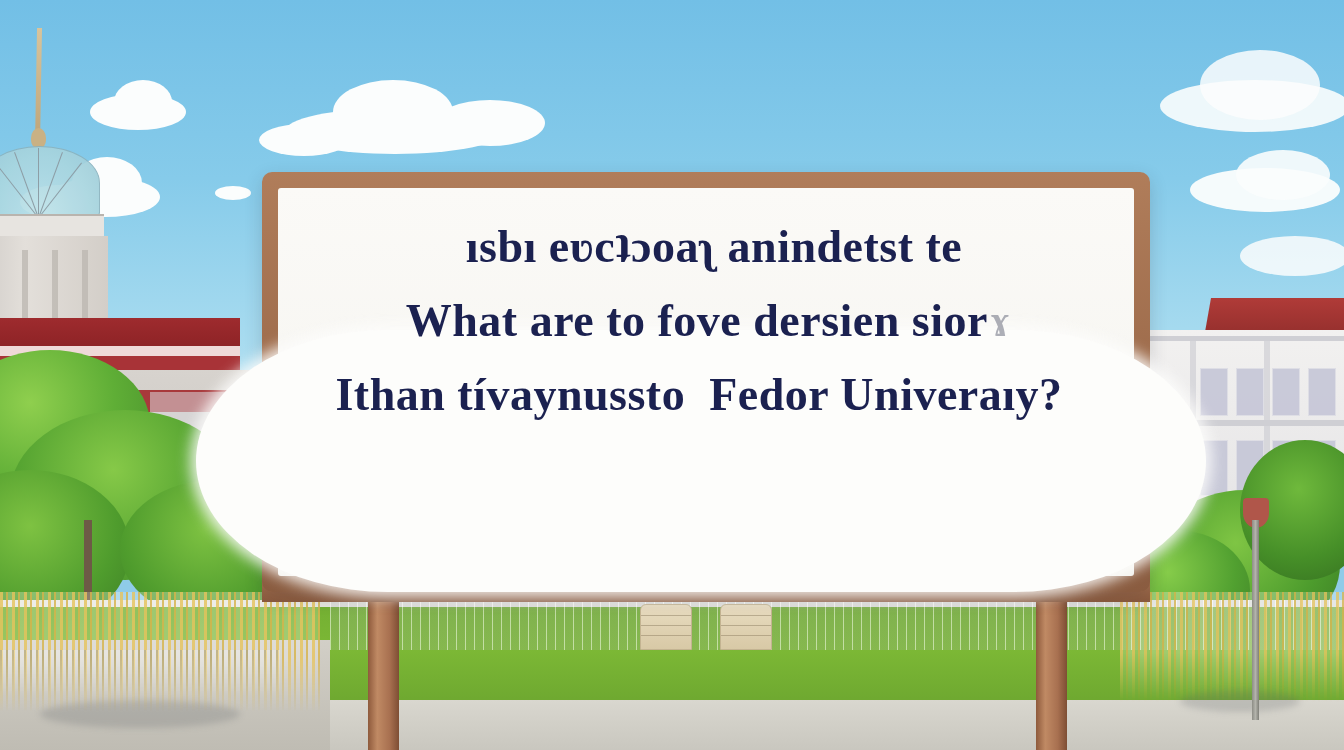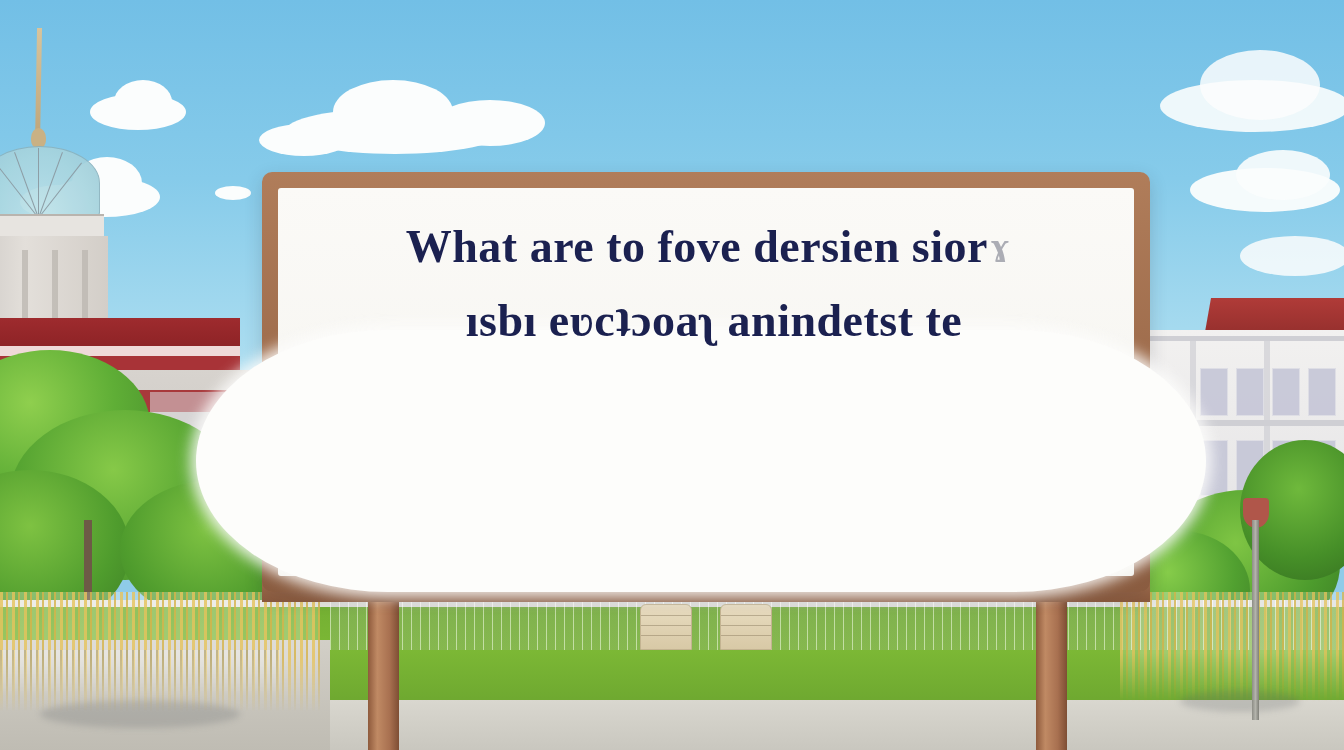--- a/index.html
+++ b/index.html
@@ -468,19 +468,22 @@
   <div class="post" style="left:1036px;"></div>
   <div class="sign-crossbar"></div>
 
   <div class="sign-frame">
     <div class="sign-face"></div>
   </div>
 
   <div class="blob"></div>
 
   <div class="sign-text">
+    <div class="line line-2">ısbı eʋcʇɔoaʅ anindetst te</div>
     <div class="line line-1">
       <span>What are to fove dersien sior</span><span class="smudge">ɤ</span>
     </div>
-    <div class="line line-2">ısbı eʋcʇɔoaʅ anindetst te</div>
+    <div class="line line-3">
+      <span>Ithan tívaynussto</span>&nbsp;&nbsp;<span>Fedor Univeraıy</span><span class="qmark">?</span>
+    </div>
   </div>
 
 </div>
 
 </body></html>

